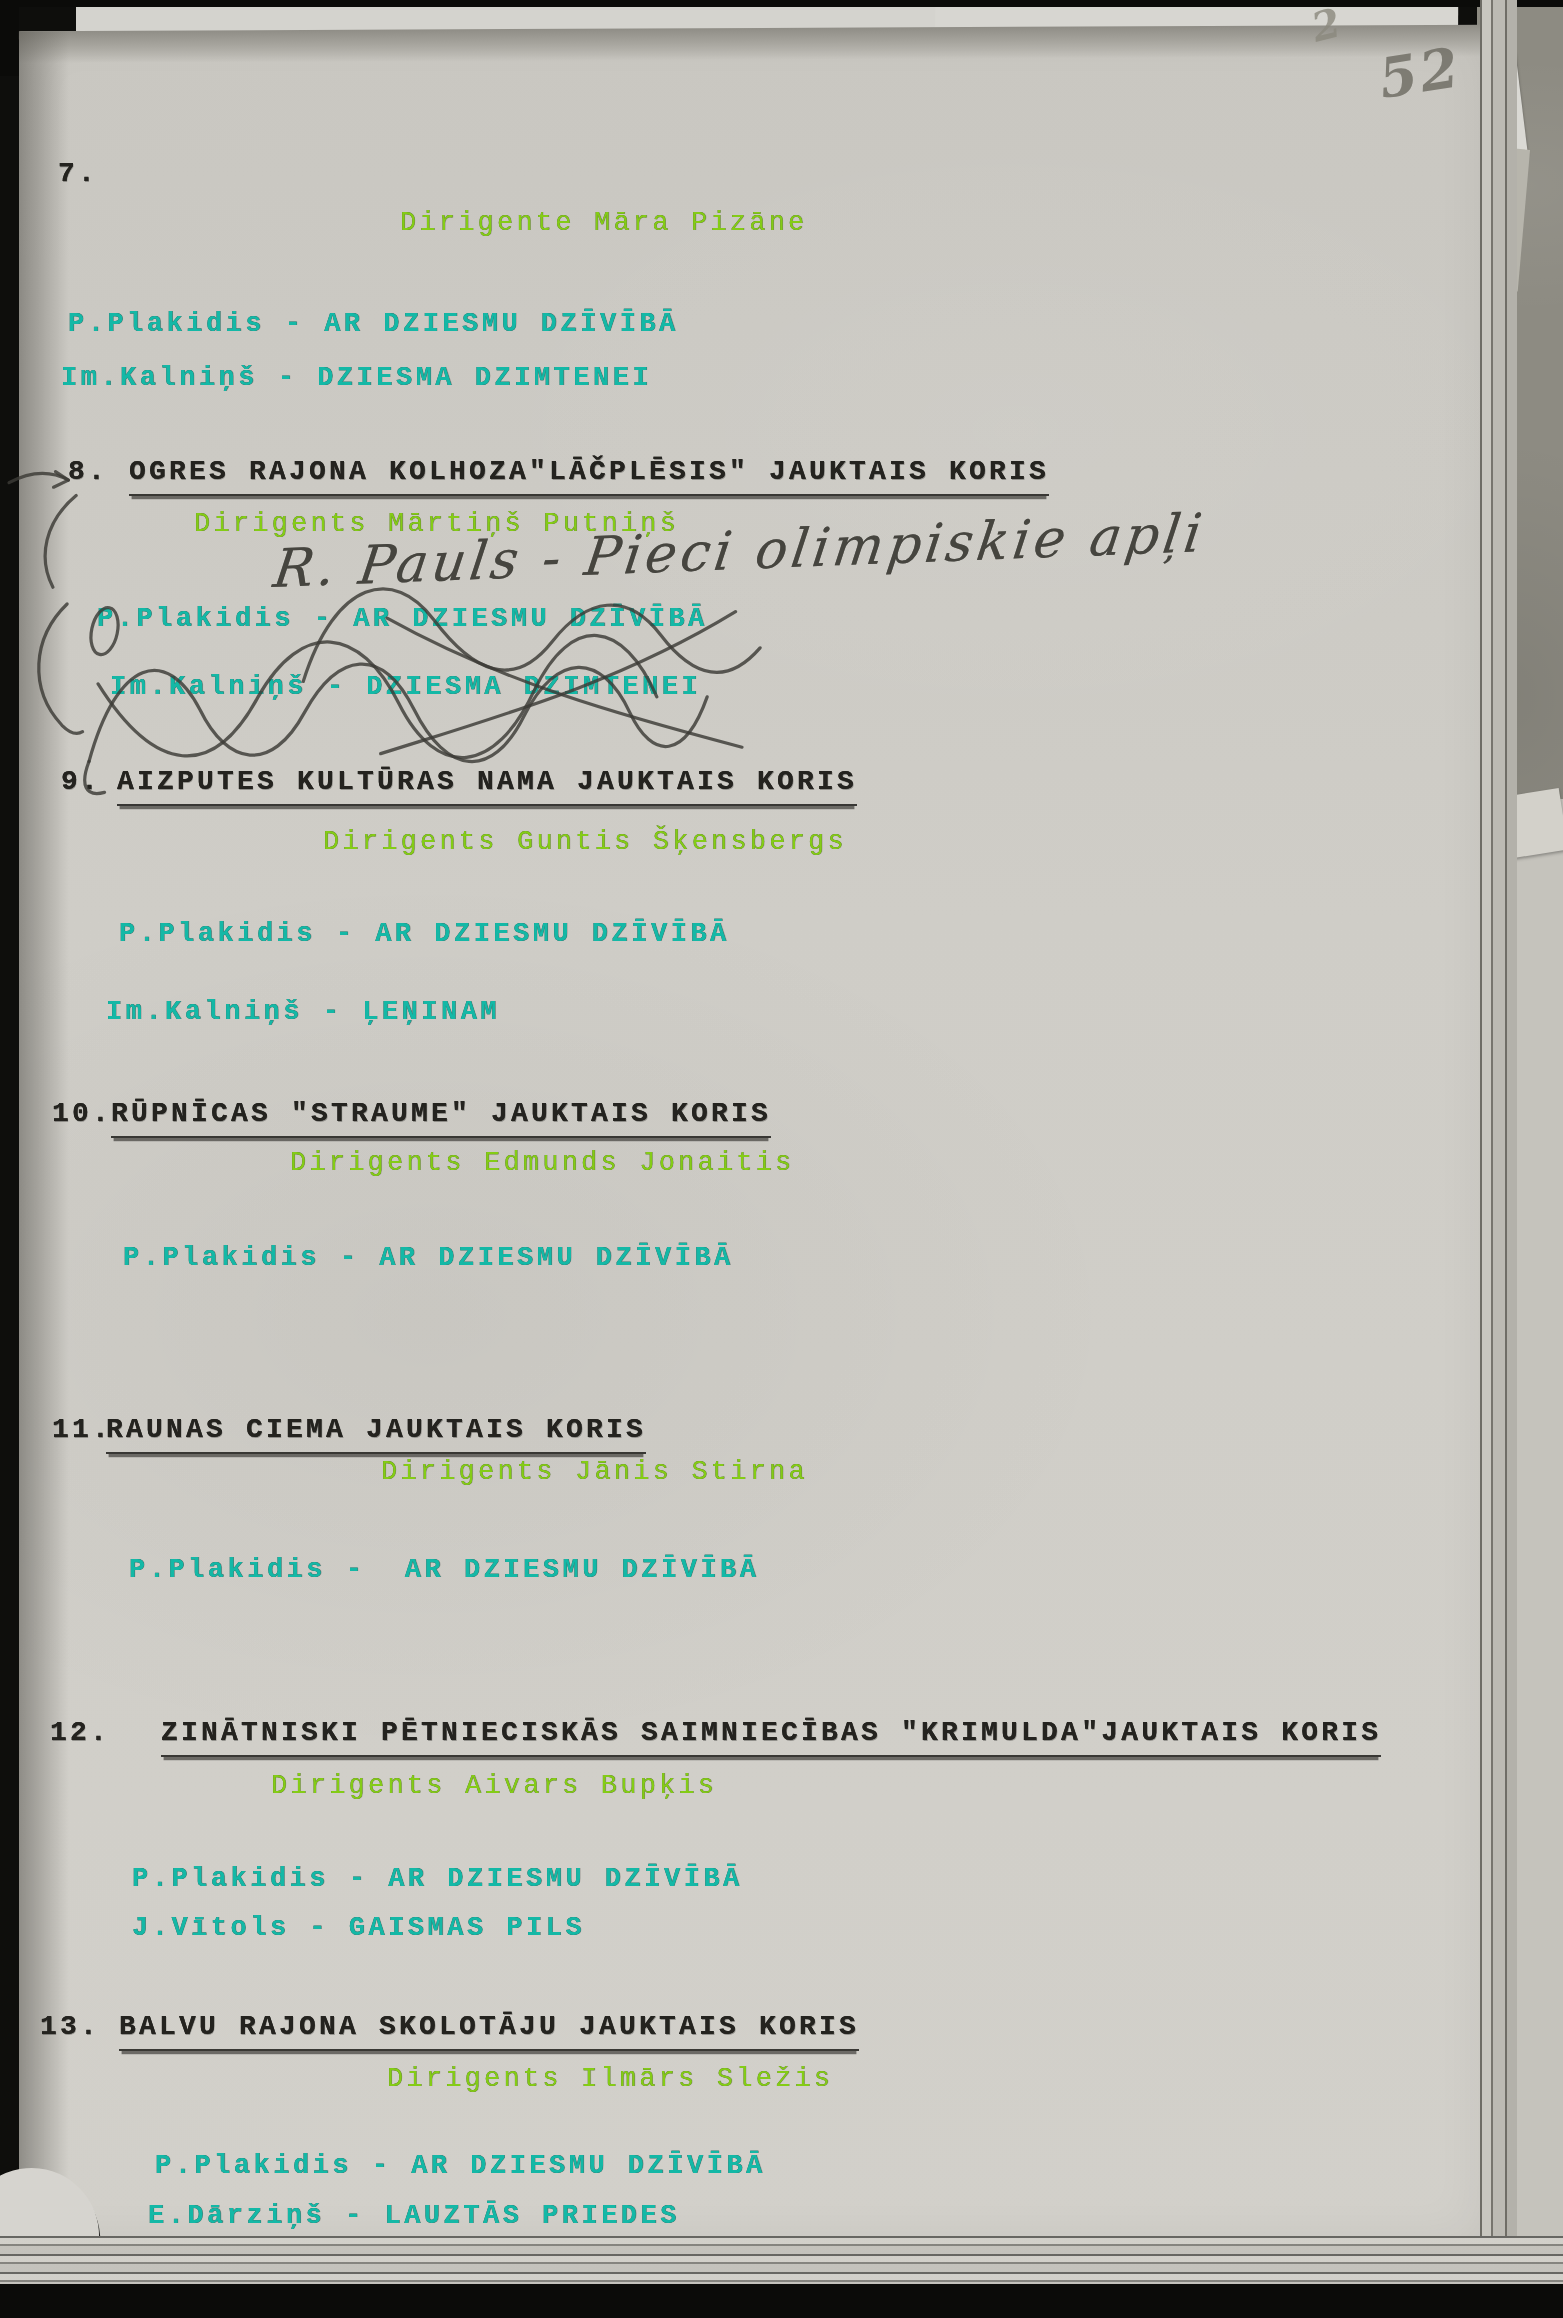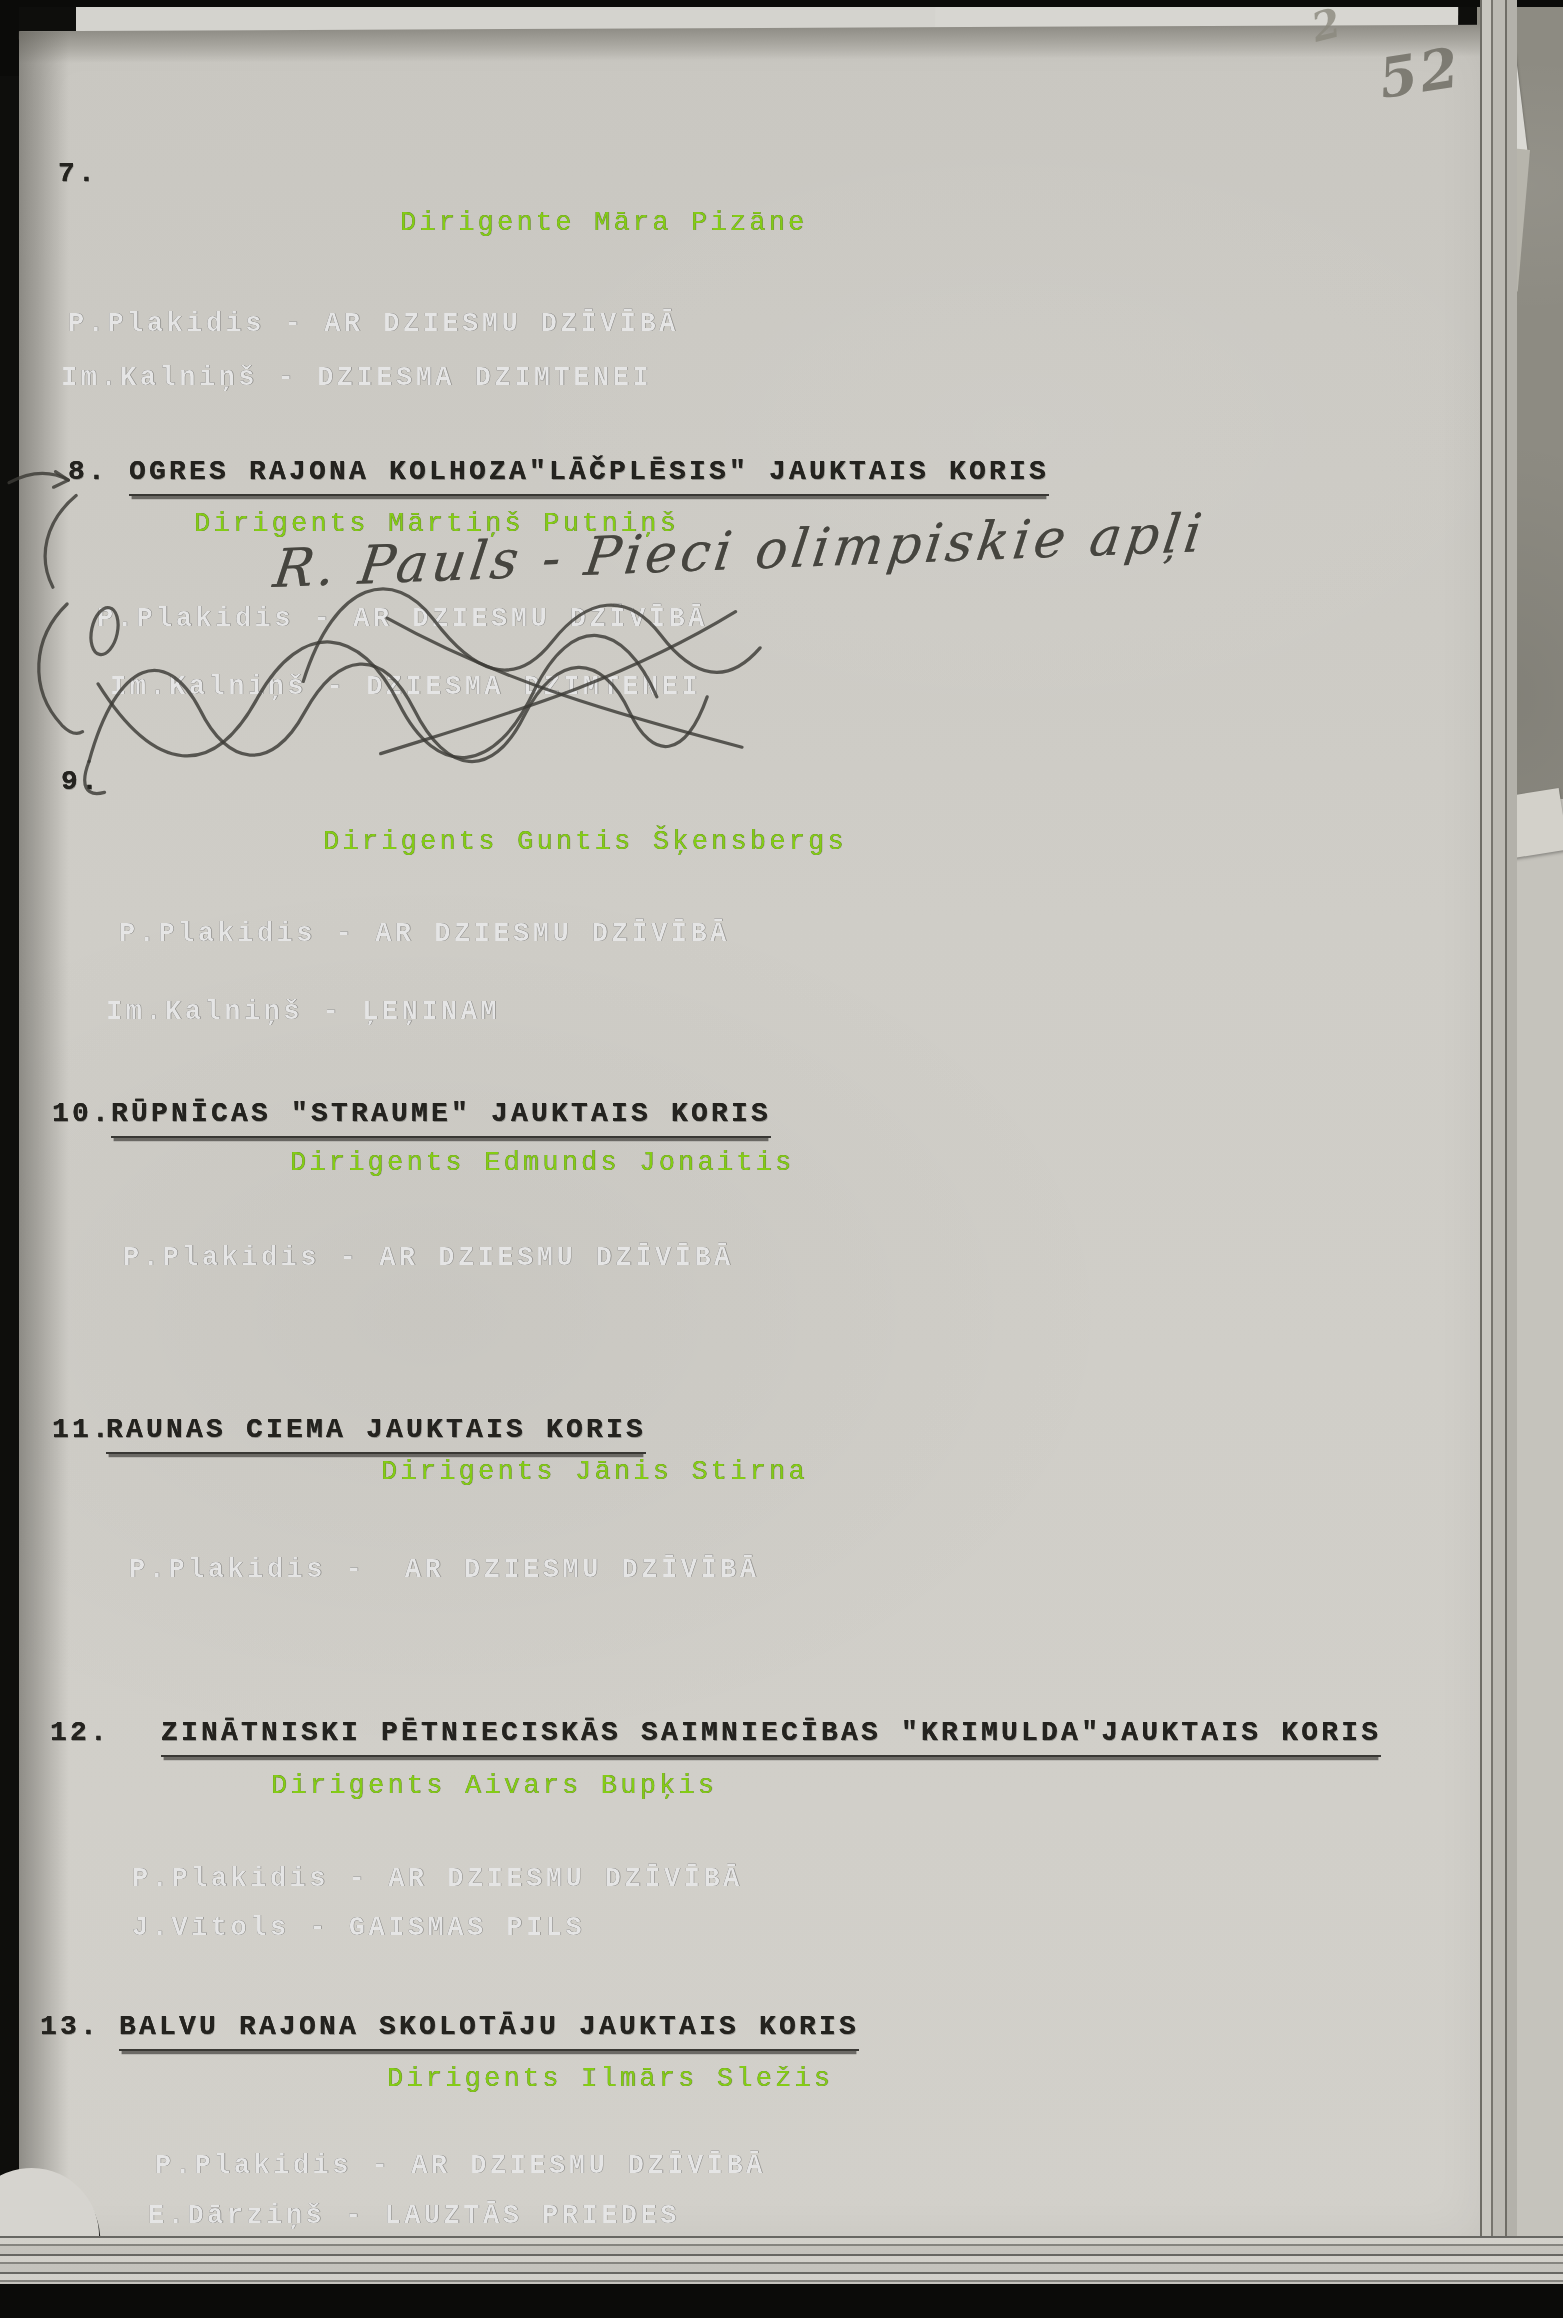--- a/index.html
+++ b/index.html
@@ -45,21 +45,21 @@
   .bottom-curl{position:absolute;left:-36px;top:2168px;width:135px;height:135px;background:#d6d4cf;border-radius:50%;transform:rotate(18deg);box-shadow:2.6px 3.9px 0 rgba(10,10,9,.85);}
   
   .lines{position:absolute;left:0;top:0;width:1564px;height:2319px;}
   .line{position:absolute;white-space:pre;color:#24231f;}
   .num,.title{font-weight:700;font-size:28px;line-height:1;letter-spacing:3.2px;
         text-shadow:0 0 0.6px rgba(30,29,26,.9),0.6px 0.6px 0.6px rgba(30,29,26,.35);}
   .title{border-bottom:2.6px solid rgba(40,39,35,.9);padding-bottom:7.7px;
         box-shadow:0 5.8px 0 -2.6px rgba(40,39,35,.6);}
   .cond{font-weight:400;font-size:27px;line-height:1;letter-spacing:3.2px;color:#84cc16;
         text-shadow:0 0 0.6px rgba(43,42,38,.85),0.6px 0 0 rgba(43,42,38,.2);}
-  .song{font-weight:700;font-size:27px;line-height:1;letter-spacing:3.5px;color:#e5e5e5;
+  .song{font-weight:700;font-size:27px;line-height:1;letter-spacing:3.5px;color:#14b8a6;
         text-shadow:0 0 0.6px rgba(38,37,34,.85),0.6px 0 0 rgba(38,37,34,.3);}
   
   .hand{font-family:"DejaVu Serif","Liberation Serif",serif;font-style:italic;font-weight:400;
         font-size:53px;line-height:1;letter-spacing:3.9px;color:#46453f;
         transform:rotate(-2.2deg) skewX(-10deg);text-shadow:0 0 0.6px rgba(70,69,63,.6);}
   .pencil-num{position:absolute;left:1379px;top:40px;font-family:"DejaVu Serif",serif;
         font-style:italic;font-weight:700;font-size:55px;color:#716f66;
         transform:rotate(-9deg);letter-spacing:2.6px;opacity:.85;}
   .corner-mark{position:absolute;left:1312px;top:1.3px;font-family:"DejaVu Serif",serif;
         font-style:italic;font-weight:700;font-size:40px;color:#8b897e;
@@ -93,20 +93,21 @@
       <span class="line cond" style="left: 400px; top: 210px;">Dirigente Māra Pizāne</span>
       <span class="line song" style="left: 68px; top: 311px;">P.Plakidis - AR DZIESMU DZĪVĪBĀ</span>
       <span class="line song" style="left: 61px; top: 365px;">Im.Kalniņš - DZIESMA DZIMTENEI</span>
       <span class="line num" style="left: 68px; top: 458px;">8.</span>
       <span class="line title" style="left: 129px; top: 458px;">OGRES RAJONA KOLHOZA"LĀČPLĒSIS" JAUKTAIS KORIS</span>
       <span class="line cond" style="left: 194px; top: 511px;">Dirigents Mārtiņš Putniņš</span>
       <span class="line song" style="left: 97px; top: 606px;">P.Plakidis - AR DZIESMU DZĪVĪBĀ</span>
       <span class="line song" style="left: 110px; top: 674px;">Im.Kalniņš - DZIESMA DZIMTENEI</span>
       <span class="line hand" style="left: 274px; top: 524px;">R. Pauls - Pieci olimpiskie apļi</span>
       <span class="line num" style="left: 61px; top: 768px;">9.</span>
+      <span class="line title" style="left: 117px; top: 768px;">AIZPUTES KULTŪRAS NAMA JAUKTAIS KORIS</span>
       <span class="line cond" style="left: 323px; top: 829px; text-align: right;">Dirigents Guntis Šķensbergs</span>
       <span class="line song" style="left: 119px; top: 921px;">P.Plakidis - AR DZIESMU DZĪVĪBĀ</span>
       <span class="line song" style="left: 106px; top: 999px;">Im.Kalniņš - ĻEŅINAM</span>
       <span class="line num" style="left: 52px; top: 1100px;">10.</span>
       <span class="line title" style="left: 111px; top: 1100px;">RŪPNĪCAS "STRAUME" JAUKTAIS KORIS</span>
       <span class="line cond" style="left: 290px; top: 1150px;">Dirigents Edmunds Jonaitis</span>
       <span class="line song" style="left: 123px; top: 1245px;">P.Plakidis - AR DZIESMU DZĪVĪBĀ</span>
       <span class="line num" style="left: 52px; top: 1416px;">11.</span>
       <span class="line title" style="left: 106px; top: 1416px;">RAUNAS CIEMA JAUKTAIS KORIS</span>
       <span class="line cond" style="left: 381px; top: 1459px;">Dirigents Jānis Stirna</span>

